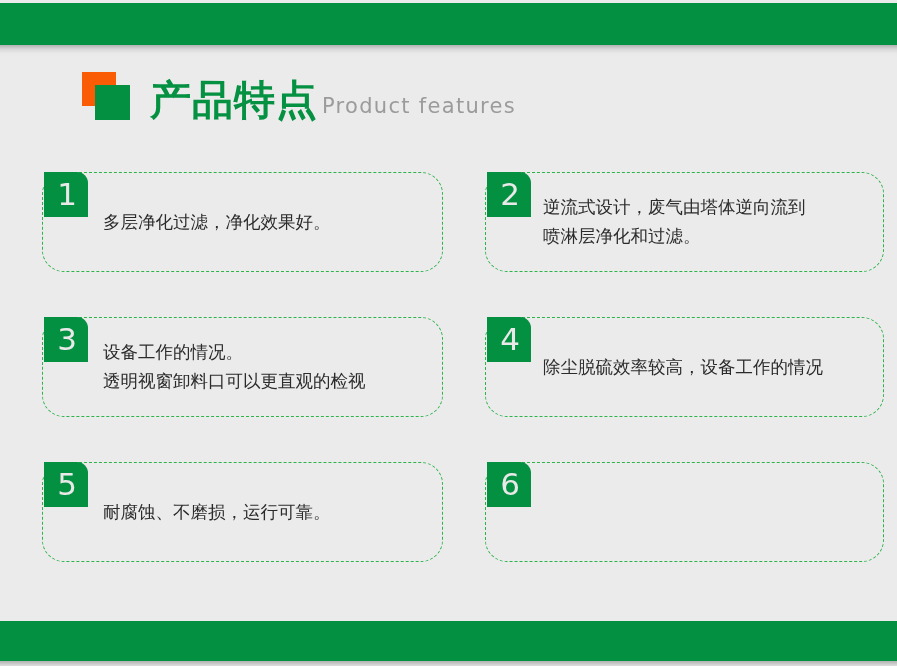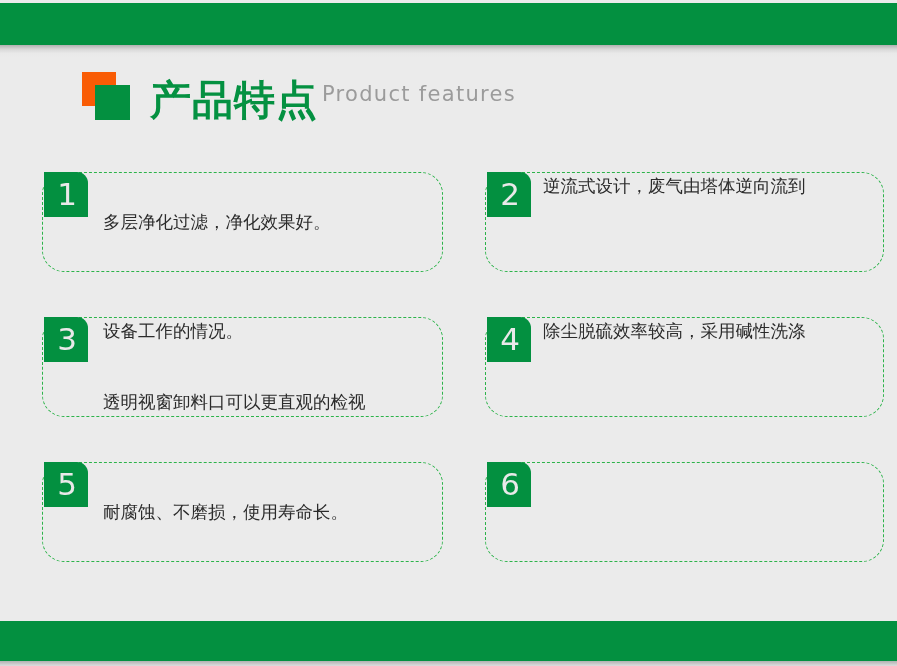--- a/index.html
+++ b/index.html
@@ -84,21 +84,21 @@
     letter-spacing: 1px;
     white-space: nowrap;
   }
   .heading-en {
     font-size: 21px;
     line-height: 26px;
     color: #9b9b9b;
     letter-spacing: 1.3px;
     white-space: nowrap;
     margin-left: 4px;
-    margin-bottom: 15px;
+    margin-bottom: 3px;
   }
 
   
   .features {
     position: absolute;
     left: 0;
     top: 172px;
     width: 897px;
   }
   .feature-row {
@@ -142,21 +142,21 @@
     padding-left: 2px;
   }
   .card-text {
     position: absolute;
     left: 61px;
     right: 18px;
     top: 0;
     height: 100px;
     display: flex;
     flex-direction: column;
-    justify-content: space-between;
+    justify-content: center;
     z-index: 2;
   }
   .card-text .line {
     font-size: 17.5px;
     line-height: 29px;
     color: #2b2b2b;
     white-space: nowrap;
   }
   .feature-card.col-right .card-text { left: 58px; }
   .card-text.single-line { justify-content: center; }
@@ -187,48 +187,49 @@
       <div class="card-badge">1</div>
       <div class="card-text single-line">
         <div class="line">多层净化过滤，净化效果好。</div>
       </div>
     </div>
     <div class="feature-card col-right">
       <div class="card-outline"></div>
       <div class="card-badge">2</div>
       <div class="card-text">
         <div class="line">逆流式设计，废气由塔体逆向流到</div>
+        <div class="line">喷淋层净化和过滤。</div>
       </div>
     </div>
   </div>
 
   <div class="feature-row">
     <div class="feature-card col-left">
       <div class="card-outline"></div>
       <div class="card-badge">3</div>
       <div class="card-text">
         <div class="line">设备工作的情况。</div>
         <div class="line">透明视窗卸料口可以更直观的检视</div>
       </div>
     </div>
     <div class="feature-card col-right">
       <div class="card-outline"></div>
       <div class="card-badge">4</div>
       <div class="card-text">
-        <div class="line">除尘脱硫效率较高，采用碱性洗涤</div>
+        <div class="line">除尘脱硫效率较高，设备工作的情况</div>
       </div>
     </div>
   </div>
 
   <div class="feature-row">
     <div class="feature-card col-left">
       <div class="card-outline"></div>
       <div class="card-badge">5</div>
       <div class="card-text single-line">
-        <div class="line">耐腐蚀、不磨损，使用寿命长。</div>
+        <div class="line">耐腐蚀、不磨损，运行可靠。</div>
       </div>
     </div>
     <div class="feature-card col-right">
       <div class="card-outline"></div>
       <div class="card-badge">6</div>
     </div>
   </div>
 
 </div>
 

